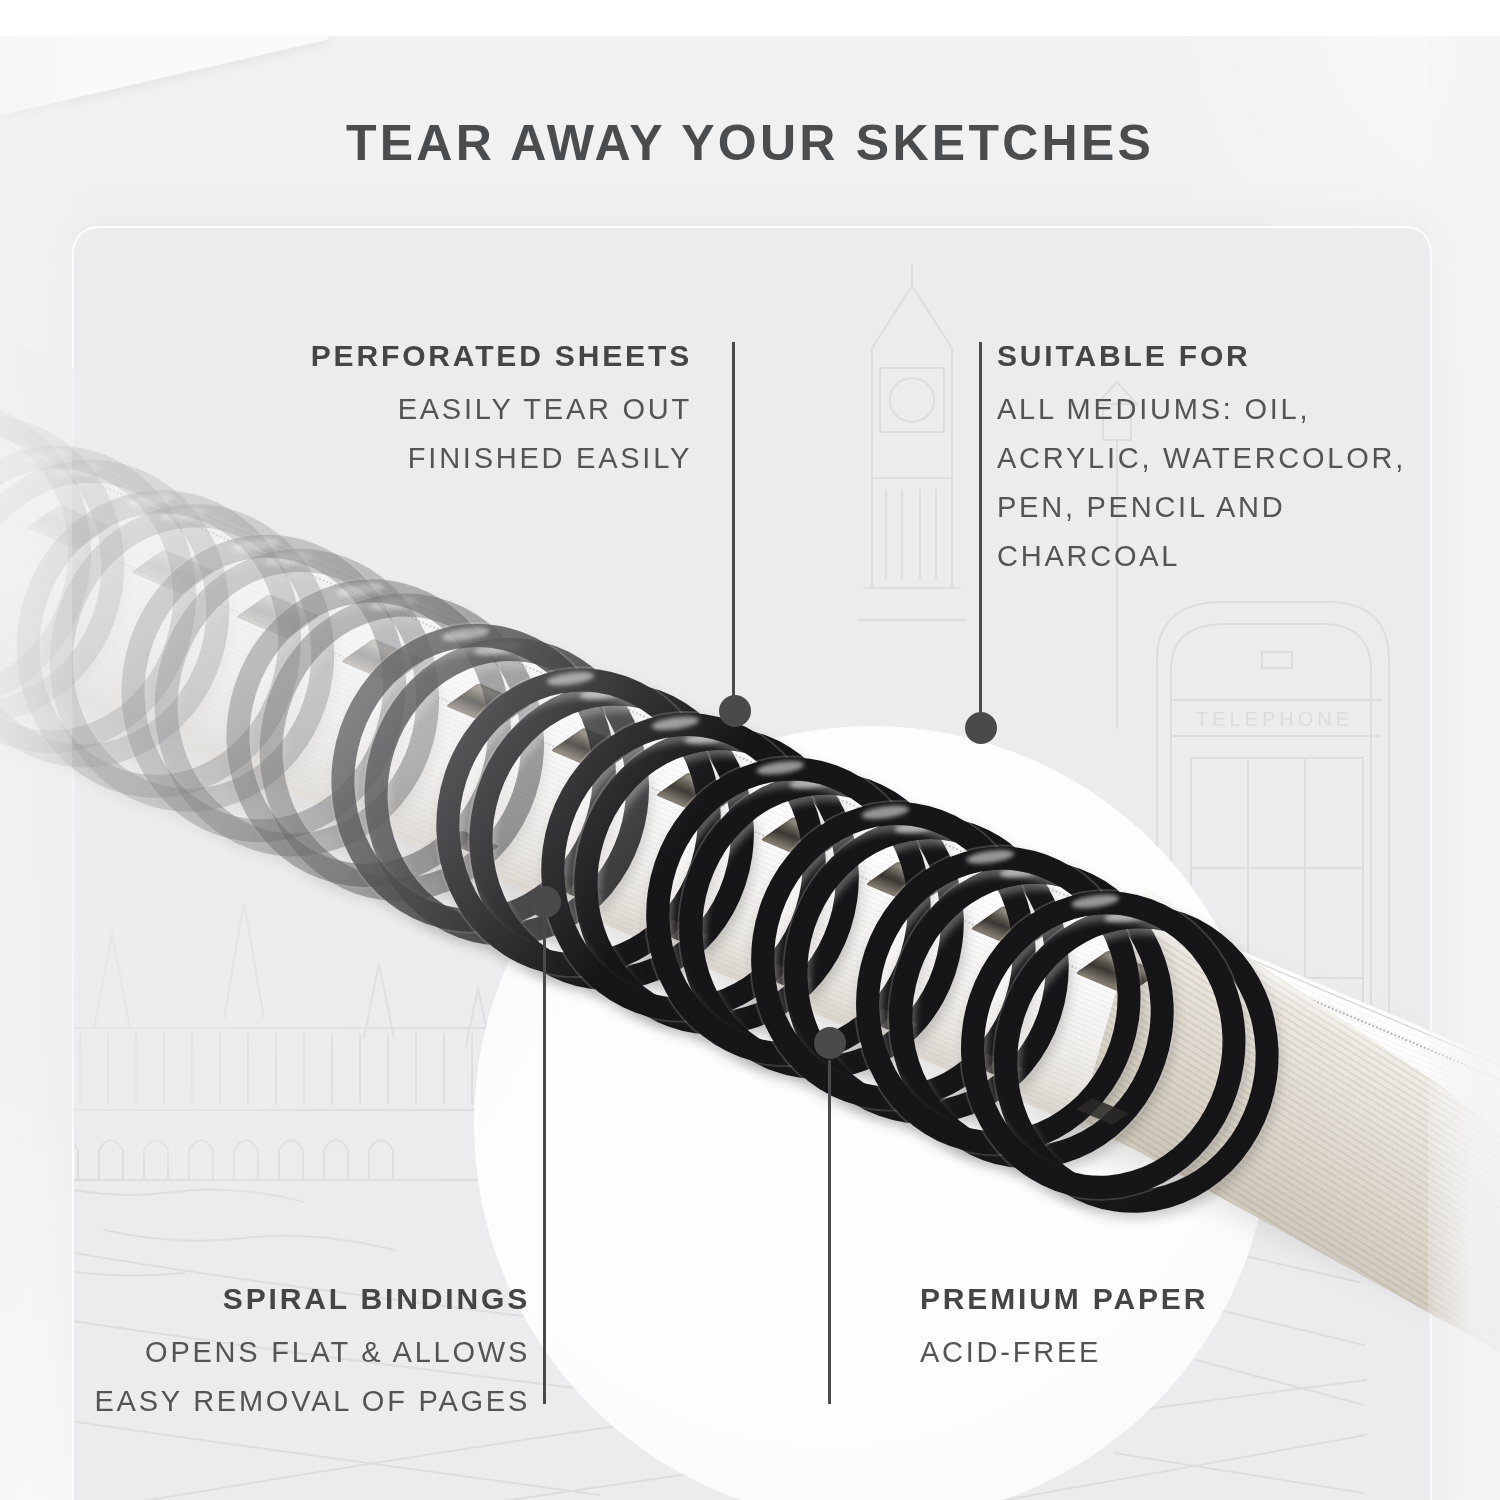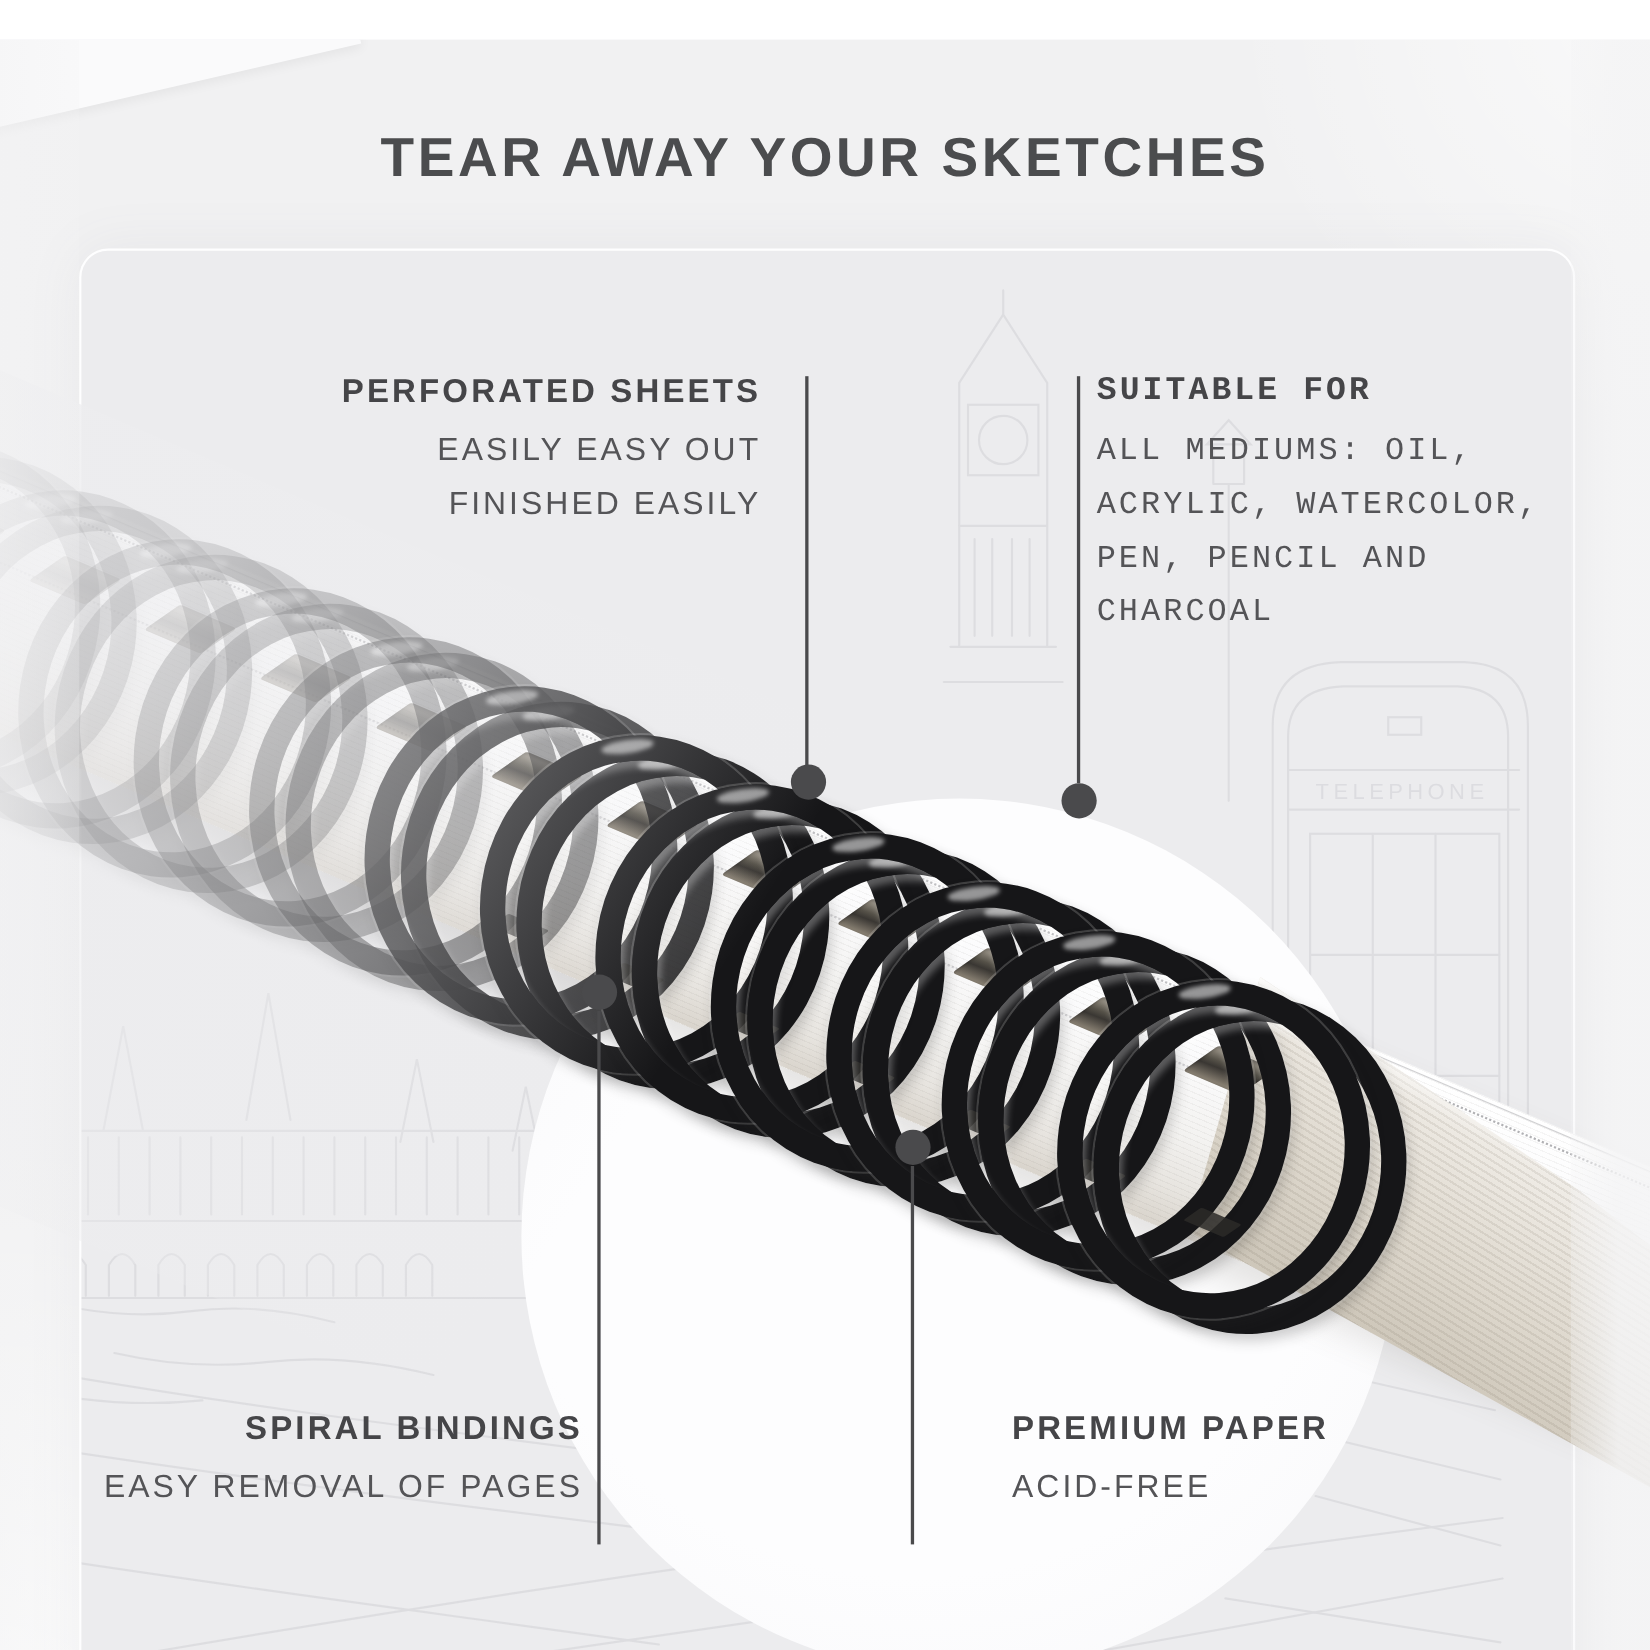--- a/index.html
+++ b/index.html
@@ -162,38 +162,39 @@
     <div class="fade"></div>
   </div>
 
   <div class="edge-fade" style="left:0;width:72px;background:linear-gradient(90deg,rgba(243,243,244,.55),rgba(243,243,244,.25));"></div>
   <div class="edge-fade" style="left:1428px;width:72px;background:linear-gradient(90deg,rgba(243,243,244,.3),rgba(244,244,245,.85) 60%);"></div>
 
   <div class="title">TEAR AWAY YOUR SKETCHES</div>
 
   <div class="callout r" style="right:808px;top:303px;">
     <div class="hd">PERFORATED SHEETS</div>
-    <div class="ln">EASILY EASY OUT</div>
+    <div class="ln">EASILY TEAR OUT</div>
     <div class="ln">FINISHED EASILY</div>
   </div>
   <div class="leader" style="left:732px;top:306px;height:354px;"></div>
   <div class="dot" style="left:719px;top:659px;"></div>
 
-  <div class="callout" style="left:997px;top:303px;font-family:Liberation Mono, monospace;">
+  <div class="callout" style="left:997px;top:303px;">
     <div class="hd">SUITABLE FOR</div>
     <div class="ln">ALL MEDIUMS: OIL,</div>
     <div class="ln">ACRYLIC, WATERCOLOR,</div>
     <div class="ln">PEN, PENCIL AND</div>
     <div class="ln">CHARCOAL</div>
   </div>
   <div class="leader" style="left:979px;top:306px;height:370px;"></div>
   <div class="dot" style="left:965px;top:676px;"></div>
 
   <div class="callout r" style="right:970px;top:1246px;">
     <div class="hd">SPIRAL BINDINGS</div>
+    <div class="ln">OPENS FLAT &amp; ALLOWS</div>
     <div class="ln">EASY REMOVAL OF PAGES</div>
   </div>
   <div class="dot" style="left:529px;top:850px;"></div>
   <div class="leader" style="left:543px;top:883px;height:485px;"></div>
 
   <div class="callout" style="left:920px;top:1246px;">
     <div class="hd">PREMIUM PAPER</div>
     <div class="ln">ACID-FREE</div>
   </div>
   <div class="dot" style="left:814px;top:991px;"></div>

